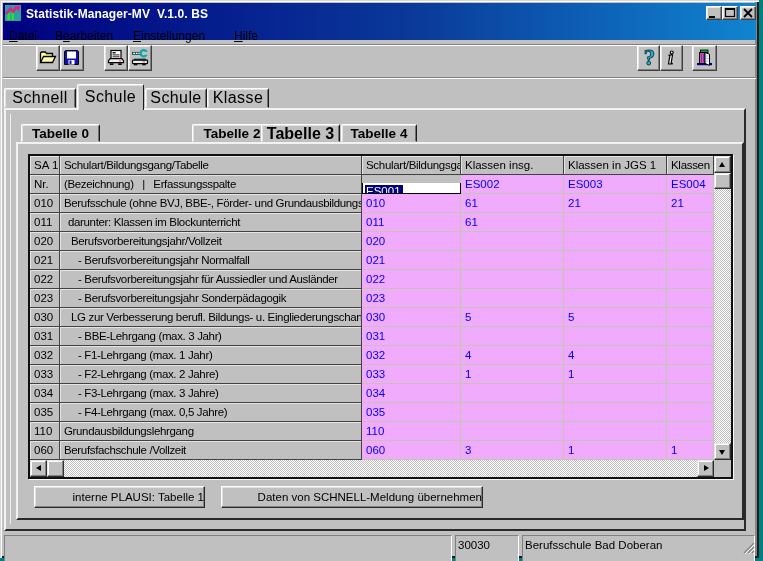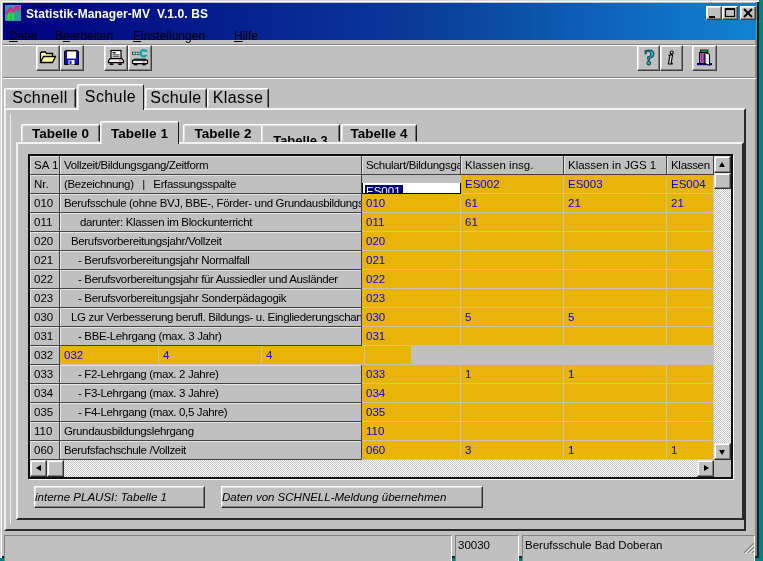--- a/index.html
+++ b/index.html
@@ -29,37 +29,37 @@
   text-align:center; color:#000; }
 .page { position:absolute; background:#c0c0c0; border:2px solid; border-color:#f2f2f2 #2a2a2a #2a2a2a #f2f2f2; }
 #grid { position:absolute; left:28px; top:154px; width:705px; height:325px;
   border:2px solid #101010; background:#c0c0c0; box-shadow:1px 1px 0 #f8f8f8; }
 .grow { display:flex; height:19px; }
 .gc { overflow:hidden; white-space:nowrap; flex:none; font-size:11.5px; padding:3px 0 0 4px; }
 .c1{width:30px} .c2{width:302px; letter-spacing:-0.35px;} .c3{width:99px} .c4{width:103px} .c5{width:103px} .c6{width:47px}
 .f.c3, .f.c6 { letter-spacing:-0.3px; }
 .f { background:#c0c0c0; border-right:1px solid #424242; border-bottom:1px solid #424242;
   box-shadow:inset 1px 1px 0 #e4e4e4; color:#000; }
-.d { background:#eab308; border-right:1px solid #c4c4b4; border-bottom:1px solid #c4c4b4; color:#0000ff; }
-.in1 { padding-left:20px; } .in2 { padding-left:11px; } .in3 { padding-left:18px; }
+.d { background:#f0abfc; border-right:1px solid #c4c4b4; border-bottom:1px solid #c4c4b4; color:#0000ff; }
+.in1 { padding-left:8px; } .in2 { padding-left:11px; } .in3 { padding-left:18px; }
 .ed { background:#fff; border:1px solid #000; border-top:none; padding:2px 0 0 2px;margin-top:8px; }
 .sel { background:#000080; color:#fff; padding:0 2px 1px 1px; }
 #vscroll { position:absolute; left:684px; top:0; width:17px; height:304px; }
 #hscroll { position:absolute; left:0; top:304px; width:684px; height:17px; }
 .dither { background-color:#c0c0c0;
   background-image:linear-gradient(45deg,#fff 25%,transparent 25%,transparent 75%,#fff 75%),
     linear-gradient(45deg,#fff 25%,transparent 25%,transparent 75%,#fff 75%);
   background-size:2px 2px; background-position:0 0,1px 1px; }
 .sbtn { position:absolute; background:#c0c0c0; border:1px solid; border-color:#e8e8e8 #303030 #303030 #e8e8e8;
   box-shadow:inset -1px -1px 0 #808080, inset 1px 1px 0 #fff; }
 .arr { position:absolute; width:0; height:0; }
 #corner { position:absolute; left:684px; top:304px; width:17px; height:17px; background:#c0c0c0; }
 .pbtn { position:absolute; top:486px; height:22px; background:#c0c0c0; font-size:11.5px;
-  text-align:left; padding-top:4px; color:#000; border:1px solid; border-color:#fff #2a2a2a #2a2a2a #fff;
-  box-shadow:inset -1px -1px 0 #808080, inset 1px 1px 0 #e0e0e0;font-style:italic; }
+  text-align:right; padding-top:4px; color:#000; border:1px solid; border-color:#fff #2a2a2a #2a2a2a #fff;
+  box-shadow:inset -1px -1px 0 #808080, inset 1px 1px 0 #e0e0e0; }
 .sp { position:absolute; top:535px; height:30px; border:1px solid; border-color:#808080 #fff #fff #808080;
   font-size:11.5px; padding:3px 0 0 2px; color:#000; background:#c0c0c0; }
 .wline { position:absolute; background:#efefef; }
 </style></head>
 <body>
 <div id="win">
   <div id="title">
     <svg id="ticon" viewBox="0 0 16 16">
         <rect width="16" height="16" fill="#2f9e9e"></rect>
         <rect x="2.5" y="8" width="2.5" height="7" fill="#30e030"></rect>
@@ -157,29 +157,28 @@
         <rect x="11" y="11.5" width="2.5" height="1" fill="#90c8f0"></rect>
       </svg>
     </div>
   <div class="tab" style="left:4px; top:88px; width:72px; height:20px; font-size:16px; letter-spacing:0.4px; padding-top:0;">Schnell</div>
   <div class="tab" style="left:145px; top:88px; width:62px; height:20px; font-size:16px; letter-spacing:0.4px; padding-top:0;">Schule</div>
   <div class="tab" style="left:207px; top:88px; width:62px; height:20px; font-size:16px; letter-spacing:0.4px; padding-top:0;">Klasse</div>
   <div class="page" style="left:4px; top:108px; width:742px; height:423px;"></div>
   <div class="tab" style="left:77px; top:84px; width:67px; height:26px; font-size:16px; letter-spacing:0.4px; padding-top:3px; border-bottom:none; box-shadow:inset 1px 1px 0 #e2e2e2;">Schule</div>
   <div class="wline" style="left:10px; top:114px; width:1px; height:410px;"></div>
   <div class="tab" style="left:21px; top:124px; width:79px; height:18px; font-size:13.5px; font-weight:bold; padding-top:1px;">Tabelle 0</div>
-  <div class="tab" style="left:183px; top:124px; width:80px; height:18px; font-size:13.5px; font-weight:bold; padding-top:1px;">Tabelle 2</div>
-  <div class="tab" style="left:261px; top:124px; width:79px; height:18px; font-size:13px; font-weight:bold; padding-top:8px;">Tabelle 3</div>
+  <div class="tab" style="left:192px; top:124px; width:80px; height:18px; font-size:13.5px; font-weight:bold; padding-top:1px;">Tabelle 2</div>
+  <div class="tab" style="left:261px; top:124px; width:79px; height:18px; font-size:16px; font-weight:bold; padding-top:0;">Tabelle 3</div>
   <div class="tab" style="left:341px; top:124px; width:76px; height:18px; font-size:13.5px; font-weight:bold; padding-top:1px;">Tabelle 4</div>
   <div class="page" style="left:16px; top:142px; width:728px; height:378px;"></div>
-  <div class="tab" style="left:100px; top:121px; width:79px; height:23px; font-size:13.5px; font-weight:bold; padding-top:4px; border-bottom:none; box-shadow:inset 1px 1px 0 #e2e2e2;">Tabelle 1</div>
   <div id="grid">
 <div class="grow">
         <div class="gc c1 f">SA 1</div>
-        <div class="gc c2 f">Vollzeit/Bildungsgang/Zeitform</div>
+        <div class="gc c2 f">Schulart/Bildungsgang/Tabelle</div>
         <div class="gc c3 f">Schulart/Bildungsga</div>
         <div class="gc c4 f">Klassen insg.</div>
         <div class="gc c5 f">Klassen in JGS 1</div>
         <div class="gc c6 f">Klassen in</div>
       </div>
 <div class="grow">
         <div class="gc c1 f">Nr.</div>
         <div class="gc c2 f">(Bezeichnung)&nbsp;&nbsp;&nbsp;|&nbsp;&nbsp;&nbsp;Erfassungsspalte</div>
         <div class="gc c3 ed"><span class="sel">ES001</span></div>
         <div class="gc c4 d">ES002</div>
@@ -245,20 +244,21 @@
 <div class="grow">
         <div class="gc c1 f">031</div>
         <div class="gc c2 f in3">- BBE-Lehrgang (max. 3 Jahr)</div>
         <div class="gc c3 d">031</div>
         <div class="gc c4 d"></div>
         <div class="gc c5 d"></div>
         <div class="gc c6 d"></div>
       </div>
 <div class="grow">
         <div class="gc c1 f">032</div>
+        <div class="gc c2 f in3">- F1-Lehrgang (max. 1 Jahr)</div>
         <div class="gc c3 d">032</div>
         <div class="gc c4 d">4</div>
         <div class="gc c5 d">4</div>
         <div class="gc c6 d"></div>
       </div>
 <div class="grow">
         <div class="gc c1 f">033</div>
         <div class="gc c2 f in3">- F2-Lehrgang (max. 2 Jahre)</div>
         <div class="gc c3 d">033</div>
         <div class="gc c4 d">1</div>

